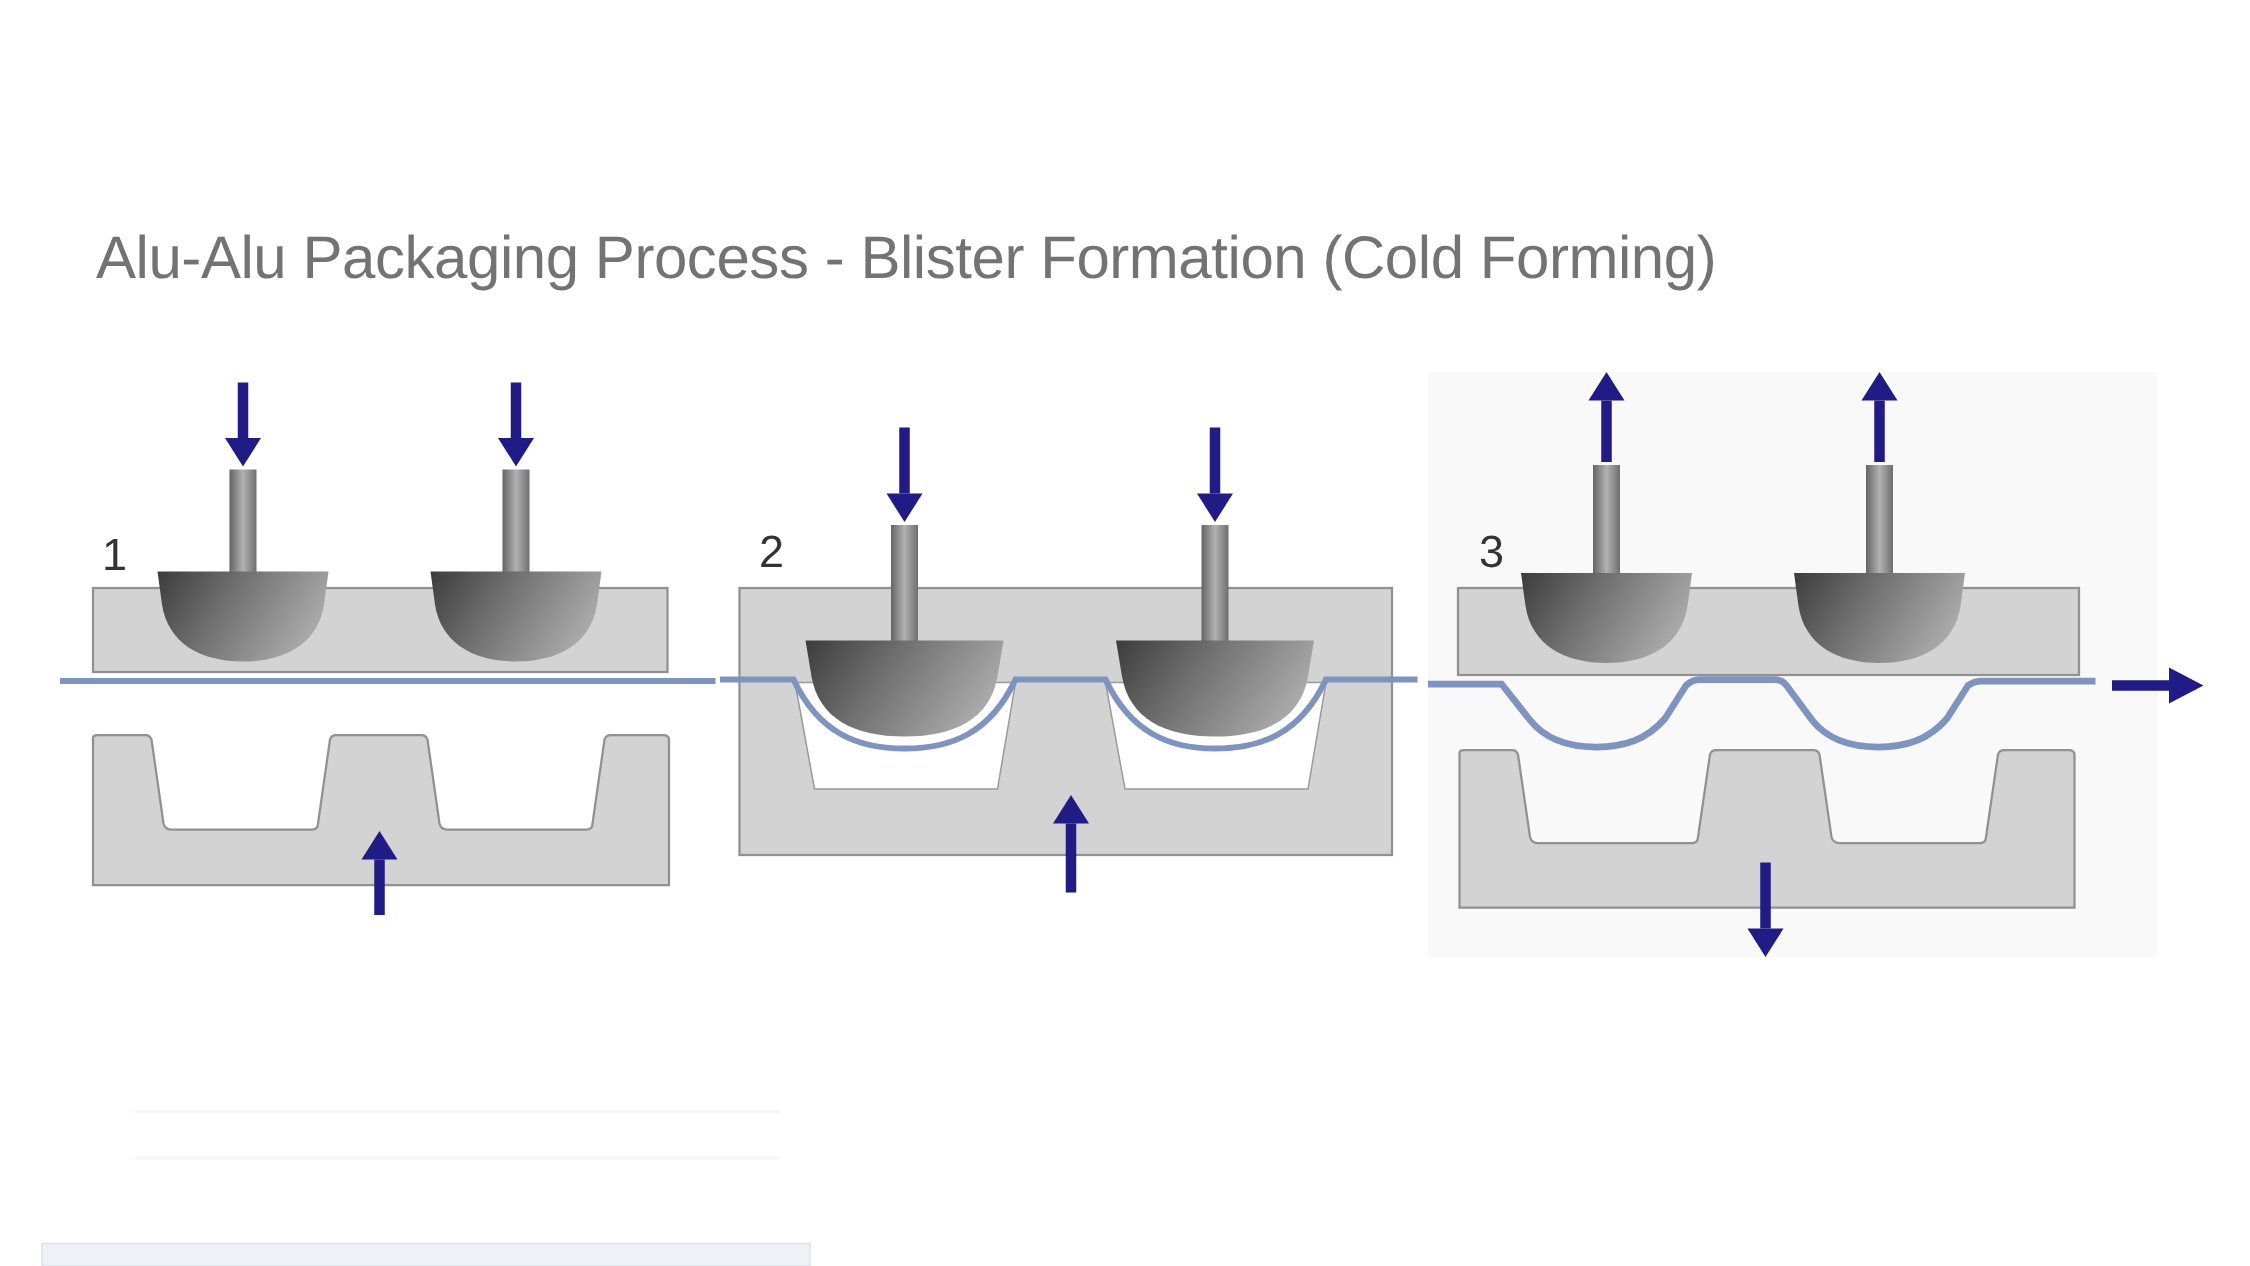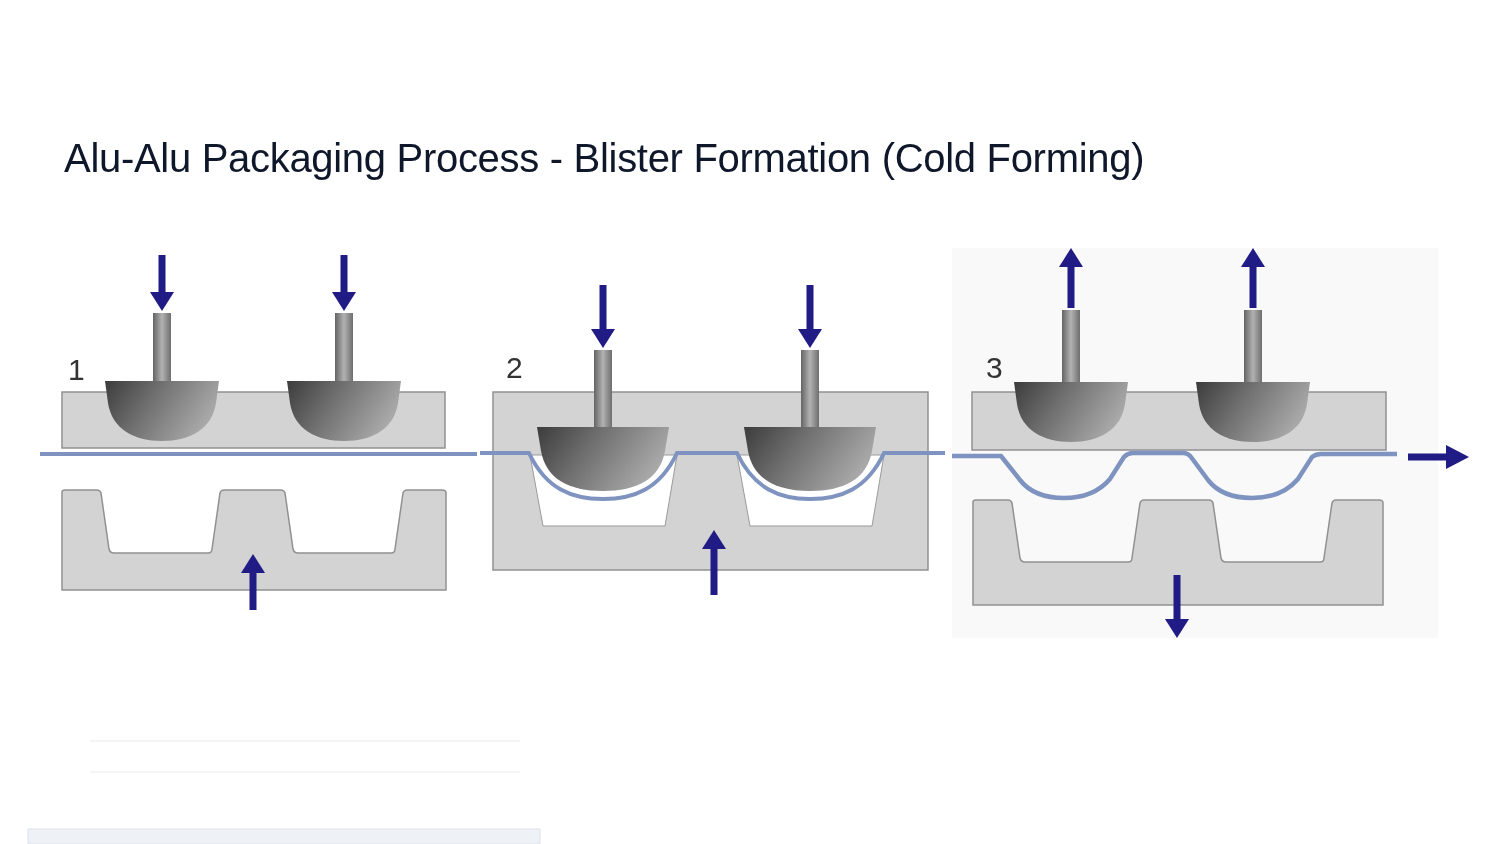--- a/index.html
+++ b/index.html
@@ -2,22 +2,22 @@
 <html><head>
 <meta charset="utf-8">
 <style>
   html,body{margin:0;padding:0;}
   body{
     width:1500px;height:844px;position:relative;overflow:hidden;
     background:#ffffff;
     font-family:"Liberation Sans","DejaVu Sans",sans-serif;
   }
   .page-title{
-    position:absolute;left:64px;top:136px;
-    font-size:40px;letter-spacing:-0.3px;color:#0f172a;font-weight:400;
+    position:absolute;left:64px;top:150px;
+    font-size:40px;letter-spacing:-0.3px;color:#737373;font-weight:400;
     white-space:nowrap;
   }
   svg.diagram{position:absolute;left:0;top:0;}
   .stage-label{
     font-family:"Liberation Sans","DejaVu Sans",sans-serif;
     font-size:30px;fill:#333333;
   }
 </style>
 </head>
 <body>

